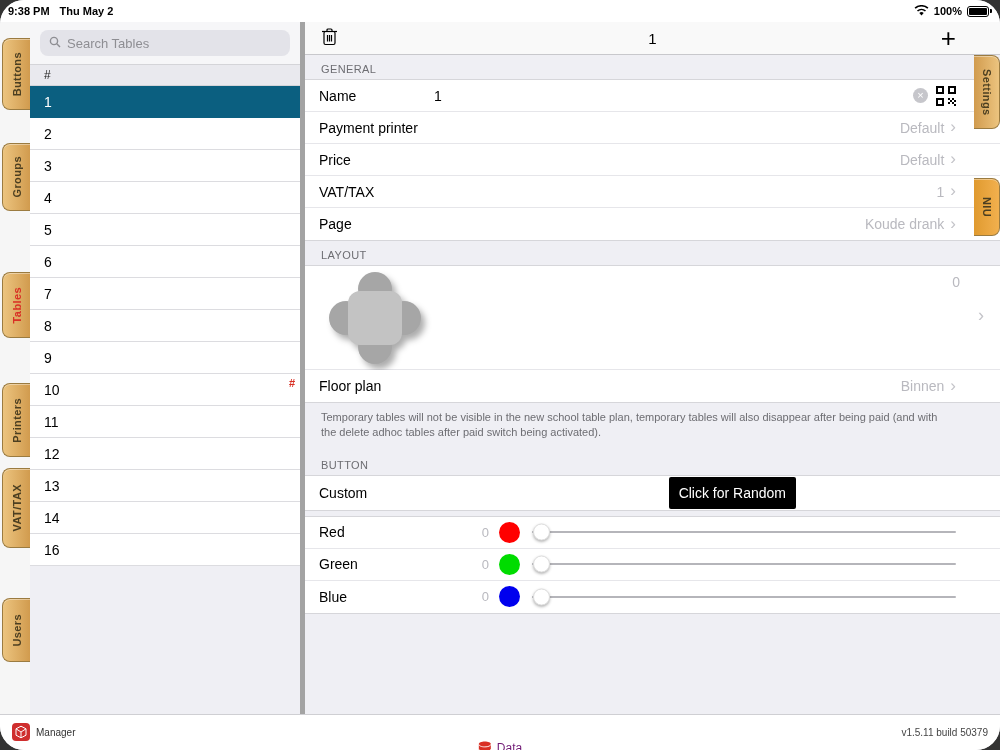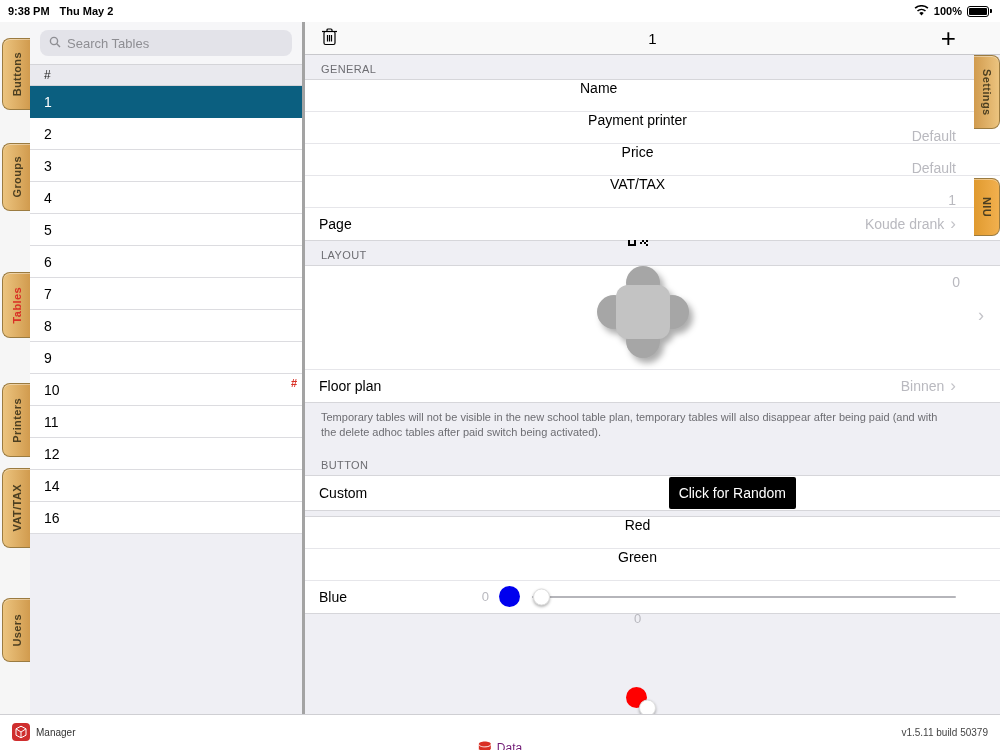--- a/index.html
+++ b/index.html
@@ -1,17 +1,17 @@
 <!DOCTYPE html>
 <html><head>
 <meta charset="utf-8">
 <style>
   html,body{margin:0;padding:0;background:#333;}
   .screen{position:relative;width:1000px;height:750px;background:#efeff4;
-    font-family:"Liberation Sans",sans-serif;overflow:hidden;margin:0 auto;}
+    font-family:"Liberation Sans",sans-serif;overflow:hidden;margin:0 auto;border-radius:24px;}
   .screen *{box-sizing:border-box;}
 
   
   .statusbar{position:absolute;top:0;left:0;right:0;height:22px;background:#fff;
     display:flex;justify-content:space-between;align-items:center;padding:0 8px;
     font-size:11px;font-weight:700;color:#000;z-index:20;}
   .sb-left{display:flex;gap:10px;}
   .sb-right{display:flex;align-items:center;gap:5px;}
   .batt{display:inline-block;width:22px;height:11px;border:1px solid #000;border-radius:3px;position:relative;margin-right:3px;}
   .batt::after{content:"";position:absolute;right:-4px;top:2.5px;width:2.5px;height:4px;background:#000;border-radius:0 1px 1px 0;}
@@ -34,21 +34,21 @@
   .ltab-1{top:121px;height:68px;}
   .ltab-2{top:250px;height:66px;}
   .ltab-3{top:361px;height:74px;}
   .ltab-4{top:446px;height:80px;}
   .ltab-5{top:576px;height:64px;}
   .rtab-0{top:33px;height:74px;}
   .rtab-1{top:156px;height:58px;}
 
   
   .sidebar{position:absolute;left:30px;top:22px;bottom:36px;width:275px;background:#efeff4;
-    border-right:3px solid #a3a3a3;z-index:5;}
+    border-right:5px solid #a3a3a3;z-index:5;}
   .search-wrap{height:42px;padding:8px 10px;background:#f6f6f8;}
   .search{height:26px;border-radius:8px;background:#e3e3e9;display:flex;align-items:center;gap:6px;
     padding:0 9px;cursor:text;}
   .search .ph{font-size:13px;color:#8e8e93;}
   .list-header{height:22px;background:#e9e9ee;border-bottom:1px solid #d4d4d8;border-top:1px solid #d4d4d8;
     display:flex;align-items:center;padding-left:14px;font-size:12px;color:#222;}
   .list-row{height:32px;background:#fff;display:flex;align-items:center;padding-left:14px;
     font-size:14px;color:#000;border-bottom:1px solid #dcdce0;cursor:pointer;}
   .list-row.selected{background:#0b5f80;color:#fff;border-bottom-color:#0b5f80;}
   .index-marker{position:absolute;right:5px;top:355px;color:#d93025;font-size:11px;font-weight:700;cursor:pointer;}
@@ -58,21 +58,21 @@
   .toolbar{height:33px;background:#f9f9f9;border-bottom:1px solid #c8c8cc;display:flex;align-items:center;
     padding:0 44px 0 16px;position:relative;}
   .trash{background:none;border:none;padding:0;cursor:pointer;display:flex;align-items:center;}
   .tb-title{position:absolute;left:0;right:0;text-align:center;font-size:15px;color:#000;}
   .add{background:none;border:none;margin-left:auto;font-size:26px;font-weight:300;color:#000;
     cursor:pointer;line-height:1;padding:0;position:relative;z-index:2;}
 
   .sec-header{padding:8px 16px 4px;font-size:11px;color:#6d6d72;letter-spacing:.4px;}
   .group{background:#fff;border-top:1px solid #d6d6da;border-bottom:1px solid #d6d6da;}
   .row{height:32px;display:flex;align-items:center;padding:0 44px 0 14px;position:relative;background:#fff;}
-  .group .row:not(:last-child){border-bottom:1px solid #e6e6ea;flex-direction:column;}
+  .group .row:not(:last-child){border-bottom:1px solid #e6e6ea;}
   .lbl{font-size:14px;color:#000;}
   .val{margin-left:auto;font-size:14px;color:#b9b9bf;}
   .chev{font-size:17px;color:#c4c4c9;margin-left:6px;line-height:1;transform:translateY(-1px);}
   .name-lbl{width:115px;flex:0 0 115px;}
   .name-val{font-size:14px;color:#000;flex:1;}
   .clear{width:15px;height:15px;border-radius:50%;background:#c6c6cb;color:#fff;font-size:11px;line-height:15px;
     text-align:center;margin-right:8px;cursor:pointer;}
   .qr{display:flex;align-items:center;cursor:pointer;}
 
   
@@ -185,20 +185,21 @@
         <div class="list-row">3</div>
         <div class="list-row">4</div>
         <div class="list-row">5</div>
         <div class="list-row">6</div>
         <div class="list-row">7</div>
         <div class="list-row">8</div>
         <div class="list-row">9</div>
         <div class="list-row">10</div>
         <div class="list-row">11</div>
         <div class="list-row">12</div>
+        <div class="list-row">13</div>
         <div class="list-row">14</div>
         <div class="list-row">16</div>
       </div>
     <div class="index-marker">#</div>
   </div>
 
   <div class="main">
     <div class="toolbar">
       <button class="trash">
         <span>

